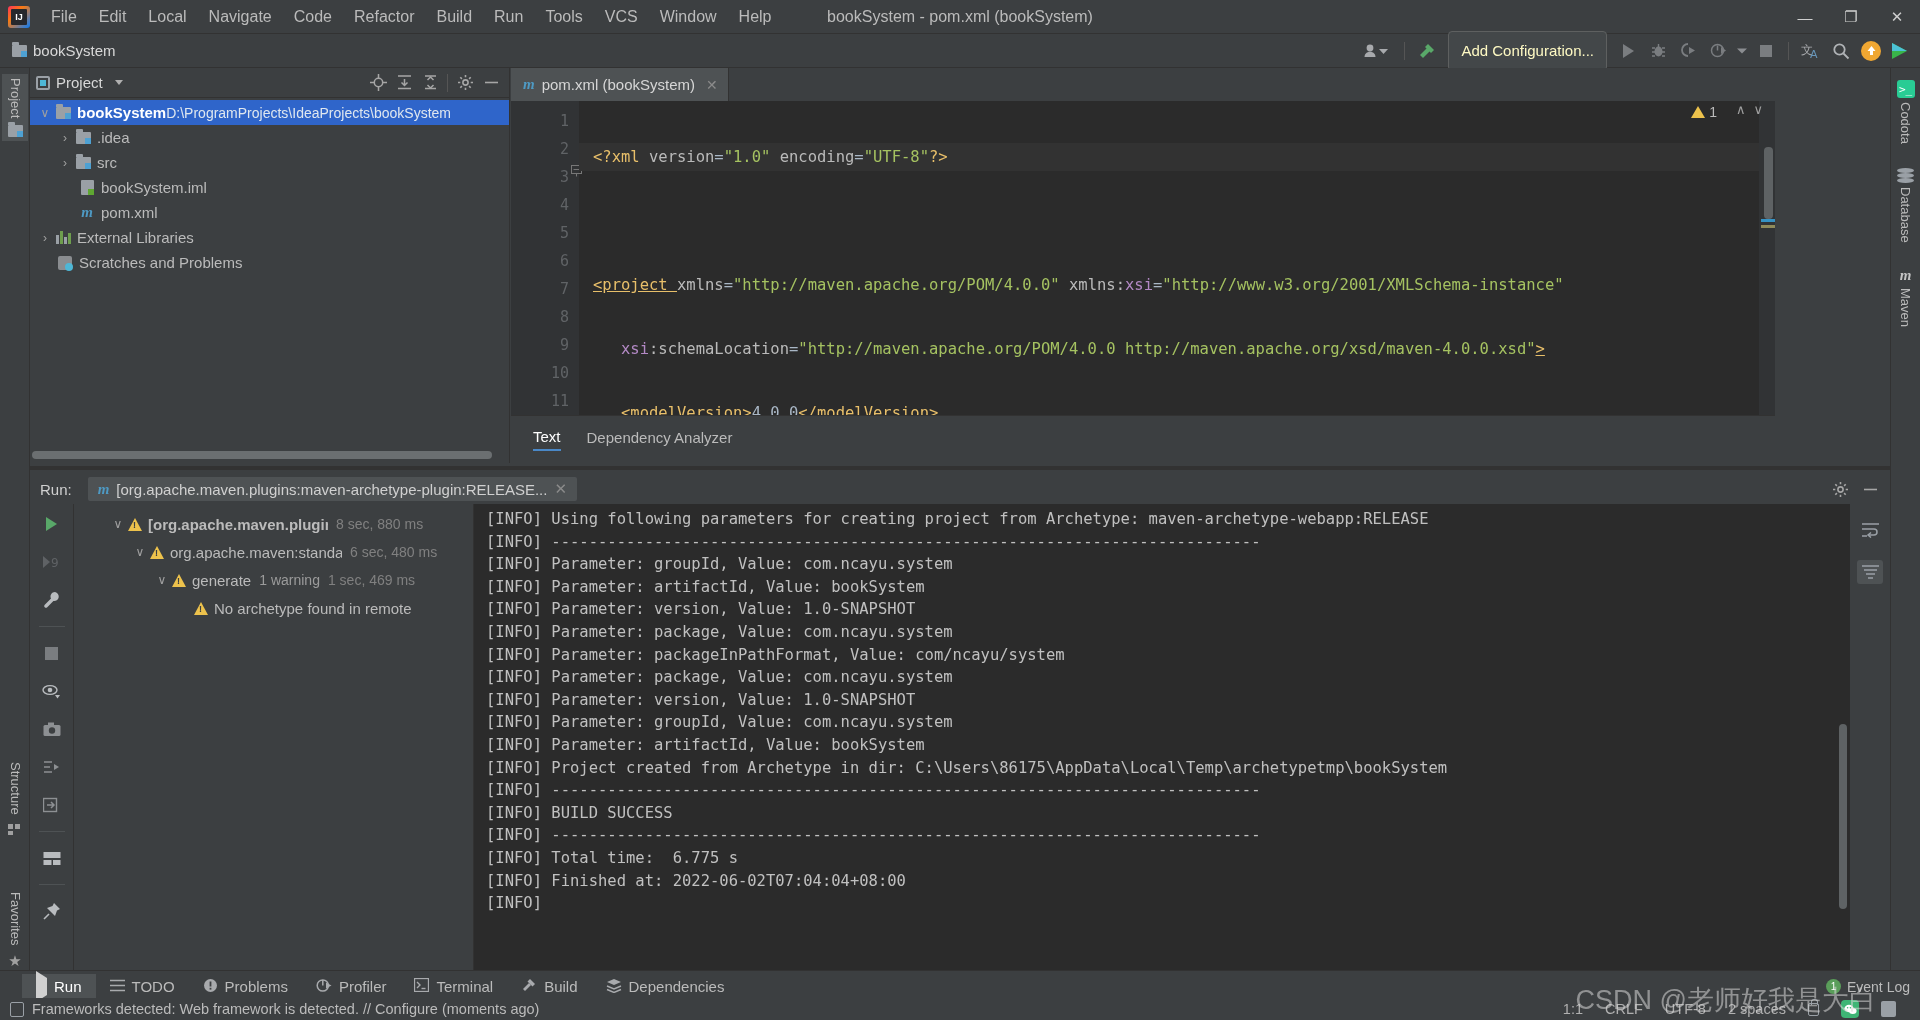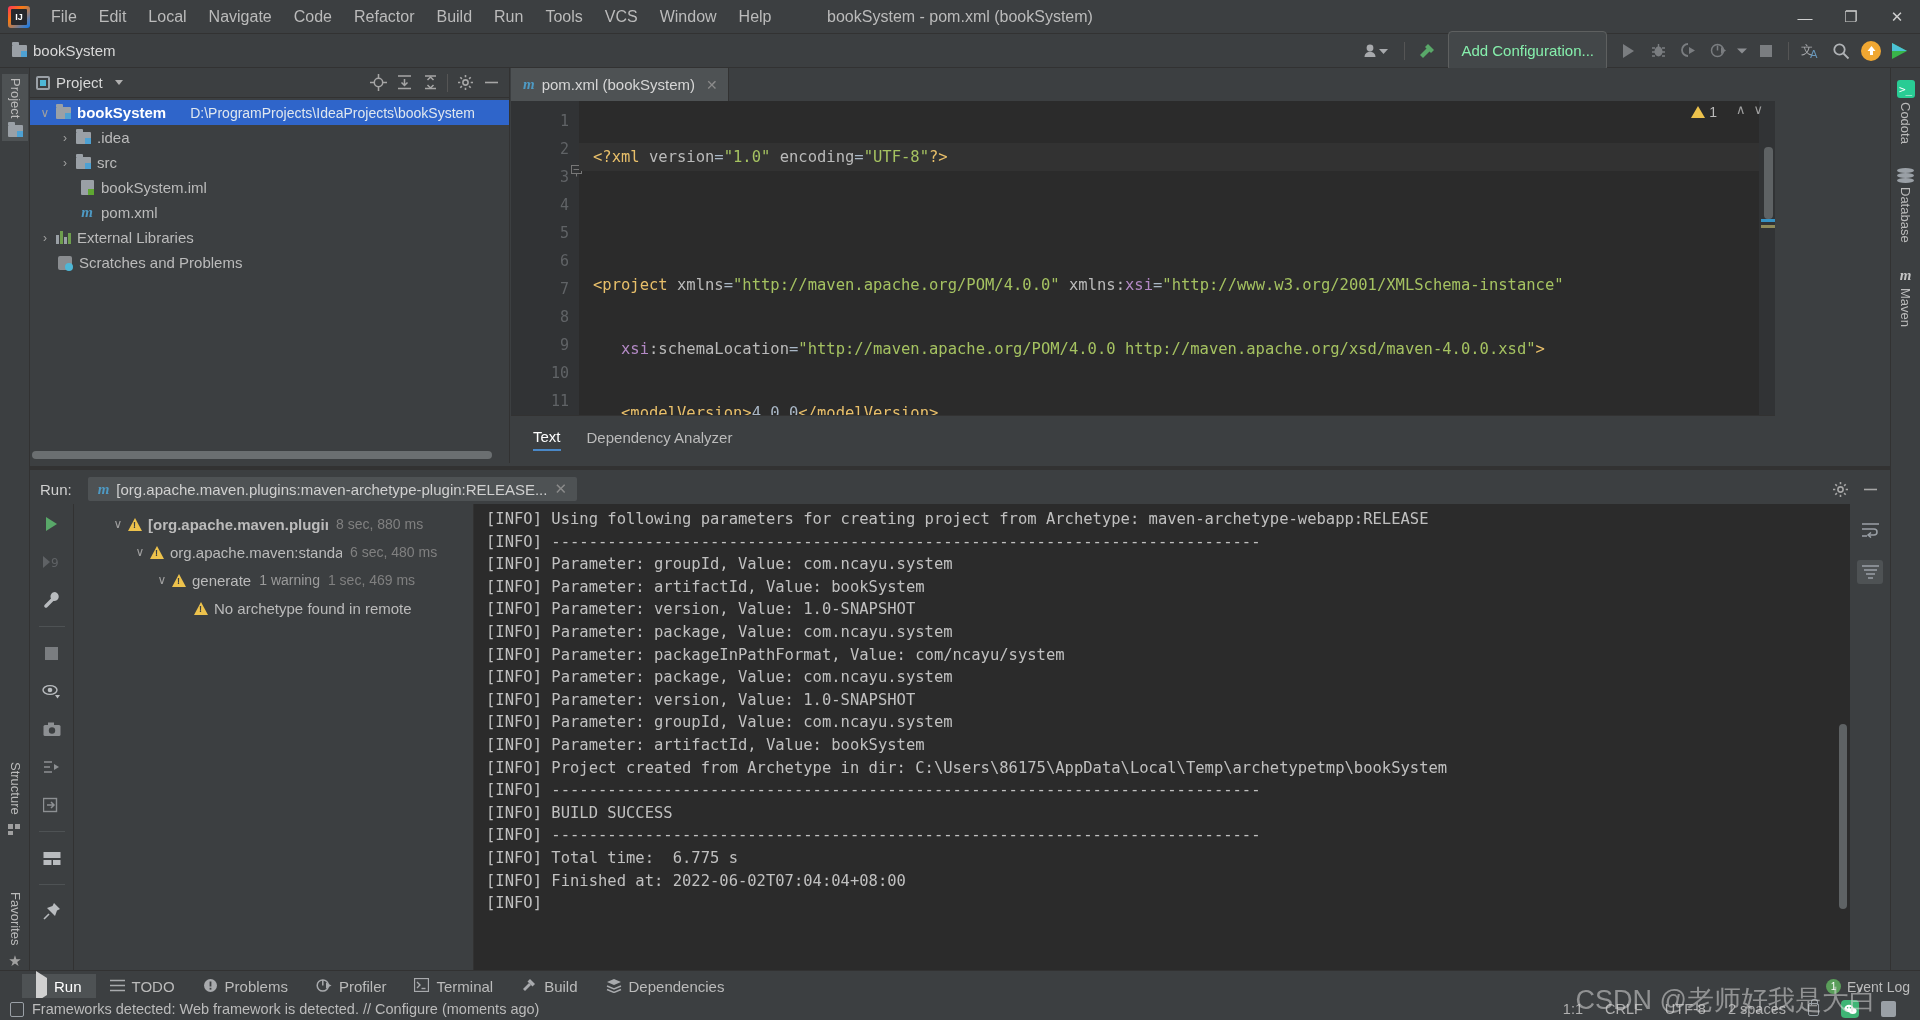--- a/index.html
+++ b/index.html
@@ -64,21 +64,21 @@
     content:""; position:absolute; right:0px; bottom:0px; width:6px; height:6px; background:#4ea1d3;
   }
   .nav-right { margin-left: auto; display:flex; align-items:center; gap:0; padding-right: 8px; }
   .tb-icon {
     width: 30px; height: 26px; display:flex; align-items:center; justify-content:center;
     color: #9aa0a6; font-size: 15px;
   }
   .tb-sep { width:1px; height:18px; background:#555; margin: 0 7px; }
   .add-config {
     border: 1px solid #5e6060; border-radius: 4px; padding: 3px 12px;
-    font-size: 15px; color: #86efac; background: #434749; margin: 0 6px;
+    font-size: 15px; color: #fef9c3; background: #434749; margin: 0 6px;
     height: 40px; display:flex; align-items:center;
   }
   .grn-tri { width:0; height:0; border-left:11px solid #59a869; border-top:7px solid transparent; border-bottom:7px solid transparent; }
   .grey-tri { width:0; height:0; border-left:11px solid #7a7d80; border-top:7px solid transparent; border-bottom:7px solid transparent; }
   .stop-sq { width:12px; height:12px; background:#7a7d80; }
   .orange-circ { width:20px;height:20px;border-radius:50%;background:#f0a732;display:flex;align-items:center;justify-content:center;color:#fff;font-size:12px; }
 
   
   .left-strip {
     position: absolute; top: 68px; left: 0; width: 30px; bottom: 36px;
@@ -110,21 +110,21 @@
 
   .tree { padding-top: 2px; font-size: 15px; }
   .tree-row {
     display:flex; align-items:center; height: 25px; padding-left: 6px;
     white-space: nowrap; color:#bbbbbb; overflow:hidden;
   }
   .tree-row.selected { background:#2f65ca; color:#ffffff; }
   .arrow { width:18px; text-align:center; color:#a0a0a0; font-size:12px; flex:0 0 18px; }
   .node-ic { width:18px; display:flex; align-items:center; justify-content:center; margin-right:5px; flex:0 0 18px;}
   .n-bold { font-weight: bold; }
-  .n-path { color:#c8d0d8; margin-left:24px; font-size:14px; }
+  .n-path { color:#c8d0d8; margin-left:0; font-size:14px; }
   .tree-row.selected .n-path { color:#dfe7ef; }
   .iml-ic { width:13px;height:15px;background:#9aa0a6;border-radius:1px;position:relative; }
   .iml-ic::after{content:"";position:absolute;right:0;bottom:0;width:6px;height:6px;background:#5fa832;}
   .m-ic { color:#4e9ac4; font-style:italic; font-weight:bold; font-size:15px; font-family:"Liberation Serif", serif; }
   .lib-ic { display:flex; gap:1px; align-items:flex-end; height:13px; }
   .lib-ic i { width:3px; background:#a0a0a0; display:block; }
   .scratch-ic { width:14px;height:14px;border-radius:2px;background:#8a8d90;position:relative; }
   .scratch-ic::after{content:"";position:absolute;right:-1px;bottom:-1px;width:8px;height:8px;border-radius:50%;background:#4eb7d6;}
 
   .hscroll-track { position:absolute; left:30px; bottom:0; width:470px; height:10px; }
@@ -151,21 +151,21 @@
     position:absolute; left:59px; width:12px; height:12px; color:#777;
     font-size:11px; line-height:12px; text-align:center;
   }
   .code {
     position:absolute; top:0; left:68px; right:0; bottom:0; padding-top:6px;
     font-family:"DejaVu Sans Mono", monospace; font-size:15.5px; white-space:pre;
     overflow:hidden;
   }
   .cline { height:28px; line-height:28px; padding-left:14px; }
   .cline.hl { background:#323232; }
-  .tag { color:#e8bf6a; }
+  .tag { color:#e8bf6a;text-decoration:underline; }
   .attr { color:#bababa; }
   .attrv { color:#a5c261; }
   .txtv { color:#a9b7c6; }
   .pi { color:#e8bf6a; }
   .pink { color:#b389c5; }
   .codeline-marker { position:absolute; right:0; top:0; width:16px; bottom:0; background:#313335; }
 
   .warn-badge {
     position:absolute; right:58px; top:36px; display:flex; align-items:center; gap:4px;
     font-size:14px; color:#bbbbbb;

